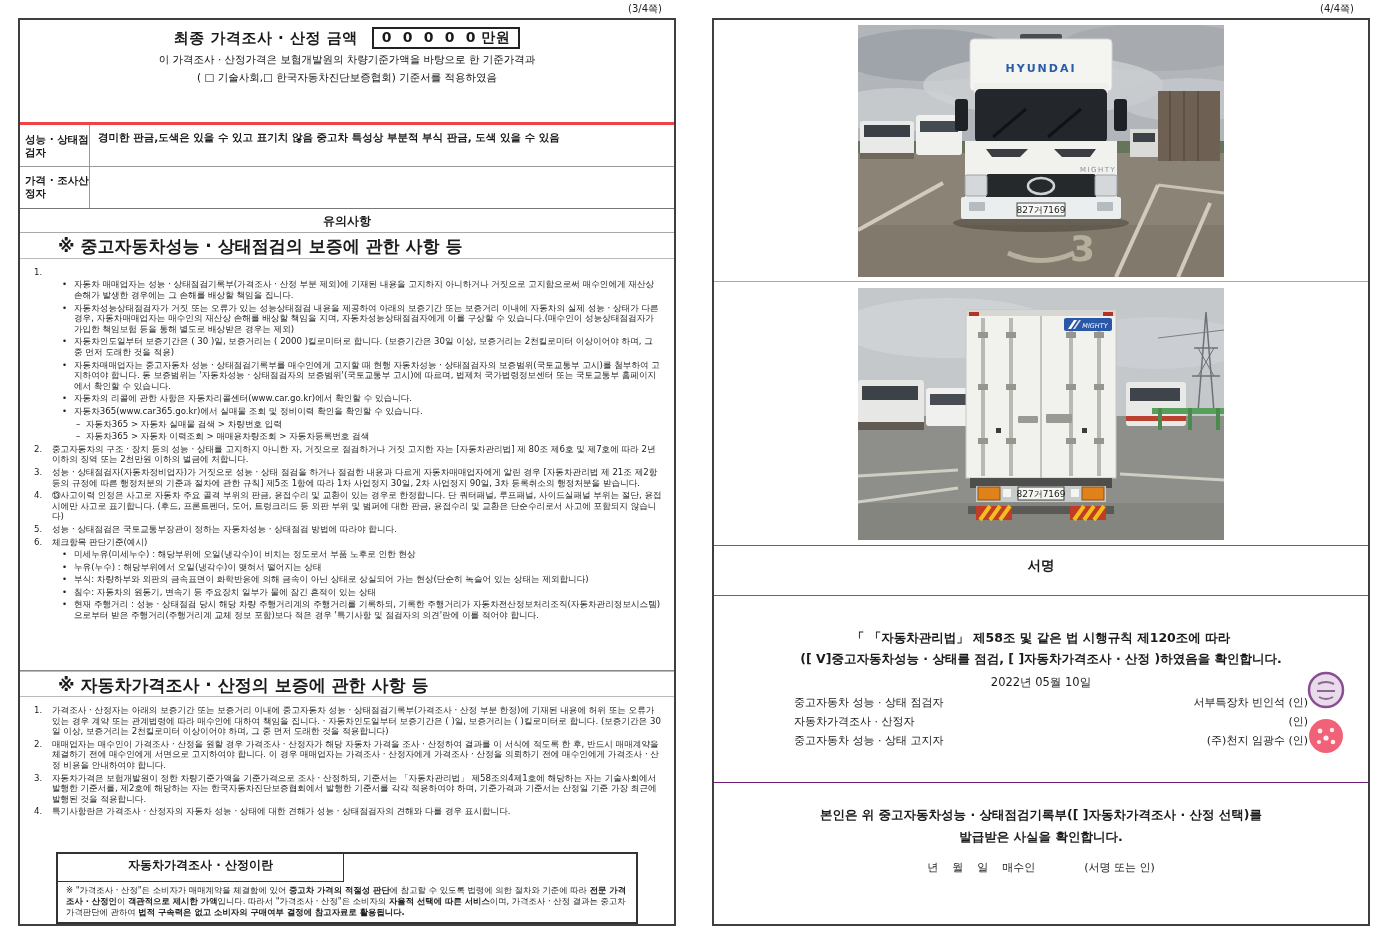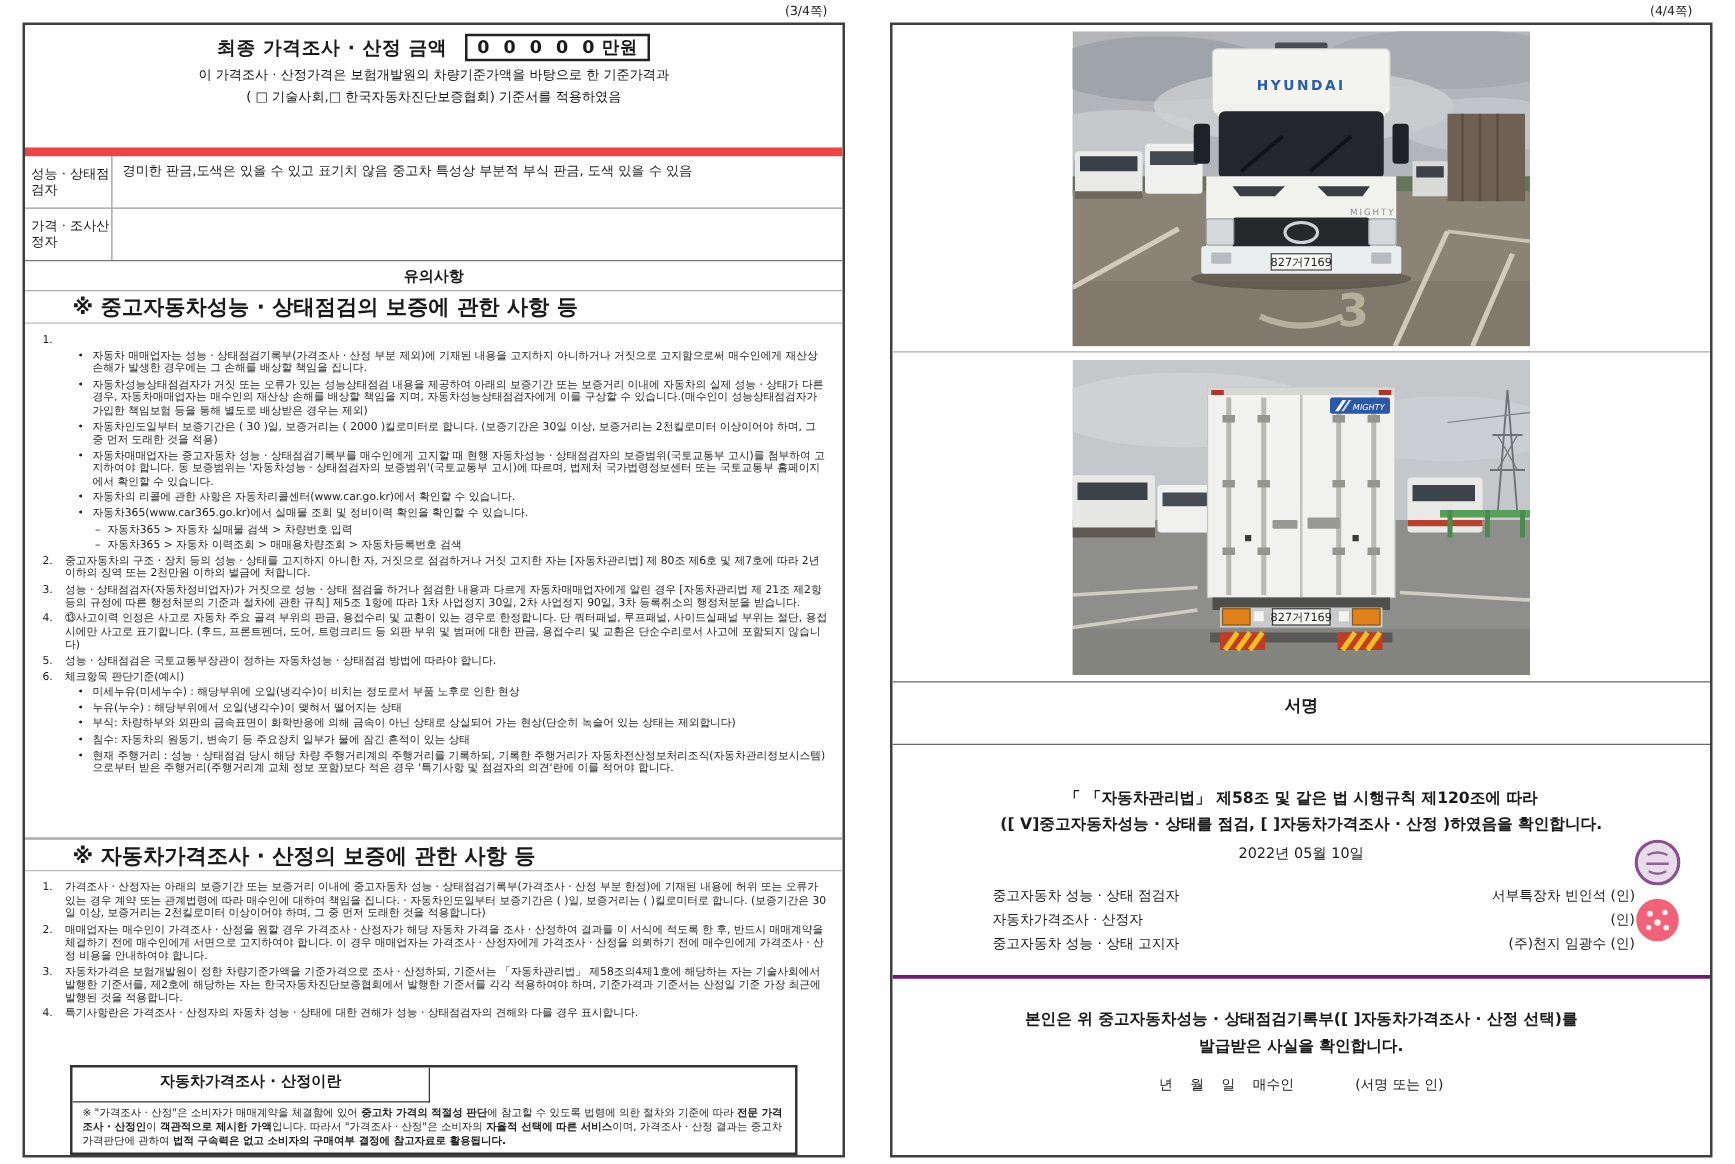--- a/index.html
+++ b/index.html
@@ -4,27 +4,27 @@
 <style>
   *{margin:0;padding:0;box-sizing:border-box;}
   html,body{width:1388px;height:931px;}
   body{background:#ffffff;font-family:"DejaVu Sans","Liberation Sans",sans-serif;color:#1a1a1a;position:relative;overflow:hidden;}
   .pagemark{position:absolute;top:2px;font-size:10px;color:#222;}
   #mark3{left:628px;} #mark4{left:1320px;}
   .page{position:absolute;top:18px;width:658px;height:908px;border:2px solid #3f3f3f;background:#fff;display:flex;flex-direction:column;overflow:hidden;}
   #page3{left:18px;} #page4{left:712px;}
 
   
-  .sec-price{height:108px;border-bottom:7px solid #ef4444;text-align:center;padding-top:7px;}
+  .sec-price{height:108px;border-bottom:3px solid #ef4444;text-align:center;padding-top:7px;}
   .price-line1{font-size:15px;font-weight:bold;letter-spacing:.5px;}
   .amount-box{display:inline-block;border:2px solid #222;font-size:14px;font-weight:bold;padding:0 8px;margin-left:14px;white-space:pre;vertical-align:1px;}
   .price-desc{font-size:10.5px;margin-top:4px;color:#111;}
   .sec-special{height:86px;border-bottom:1px solid #777;display:flex;}
   .sp-col1{width:88px;border-right:1px solid #999;display:flex;align-items:center;padding-left:6px;font-size:10.5px;white-space:pre-line;line-height:14px;}
-  .sp-right{flex:1;display:flex;flex-direction:column;}
+  .sp-right{flex:1;display:flex;flex-direction:column;font-weight:bold;}
   .sp-row{flex:1;display:flex;}
   .sp-row.first{border-bottom:1px solid #999;}
   .sp-label{width:70px;border-right:1px solid #999;font-size:10.5px;display:flex;align-items:center;padding-left:5px;line-height:13px;}
   .sp-content{flex:1;font-size:10.5px;padding:5px 8px;line-height:15px;}
   .sec-notice-head{height:24px;border-bottom:1px solid #aaa;text-align:center;font-weight:bold;font-size:12px;line-height:24px;}
   .sec-subhead{height:26px;border-bottom:1px solid #bbb;font-weight:bold;font-size:17px;line-height:26px;padding-left:38px;}
   .sec-subhead.bt{border-top:1px solid #bbb;}
   .sec-notes1{height:424px;border-bottom:1px solid #888;padding:6px 10px 0 4px;overflow:hidden;}
   .sec-notes2{height:152px;padding:6px 10px 0 4px;overflow:hidden;}
   .nrow{display:flex;margin:2px 0;font-size:8.6px;line-height:10.6px;color:#222;}
@@ -38,25 +38,25 @@
   .def-body{padding:3px 8px;font-size:8.4px;line-height:11.2px;color:#222;}
   .def-body .b{font-weight:bold;}
 
   
   .sec-photo-head{height:42px;border-bottom:1px solid #666;text-align:center;font-weight:bold;font-size:14px;line-height:42px;letter-spacing:1px;}
   .photo-cell{height:262px;display:flex;justify-content:center;align-items:center;}
   .photo-cell.first{border-bottom:1px solid #aaa;}
   .photo-cell.second{height:263px;}
   .photo-cell svg{width:366px;height:252px;display:block;}
   .sec-sign-head{height:51px;border-top:1px solid #666;border-bottom:1px solid #666;text-align:center;font-weight:bold;font-size:13.5px;line-height:38px;}
-  .sec-sign{height:187px;position:relative;border-bottom:3px solid #701a75;}
+  .sec-sign{height:187px;position:relative;border-bottom:1px solid #701a75;}
   .law1{text-align:center;font-weight:bold;font-size:12.5px;margin-top:34px;}
   .law2{text-align:center;font-weight:bold;font-size:12.5px;margin-top:4px;}
   .sign-date{text-align:center;font-size:11.5px;margin-top:7px;}
-  .sign-rows{margin-top:17px;}
+  .sign-rows{margin-top:3px;}
   .sign-row{display:flex;justify-content:space-between;padding:0 60px 0 80px;font-size:11px;line-height:19px;}
   .stamp{position:absolute;width:40px;height:40px;}
   #stamp1{right:22px;top:74px;}
   #stamp2{right:22px;top:120px;}
   .sec-buyer{flex:1;}
   .buyer1{text-align:center;font-weight:bold;font-size:12.5px;margin-top:24px;}
   .buyer2{text-align:center;font-weight:bold;font-size:12.5px;margin-top:5px;}
   .buyer3{text-align:center;font-size:11px;margin-top:14px;white-space:pre;}
 </style>
 </head>

